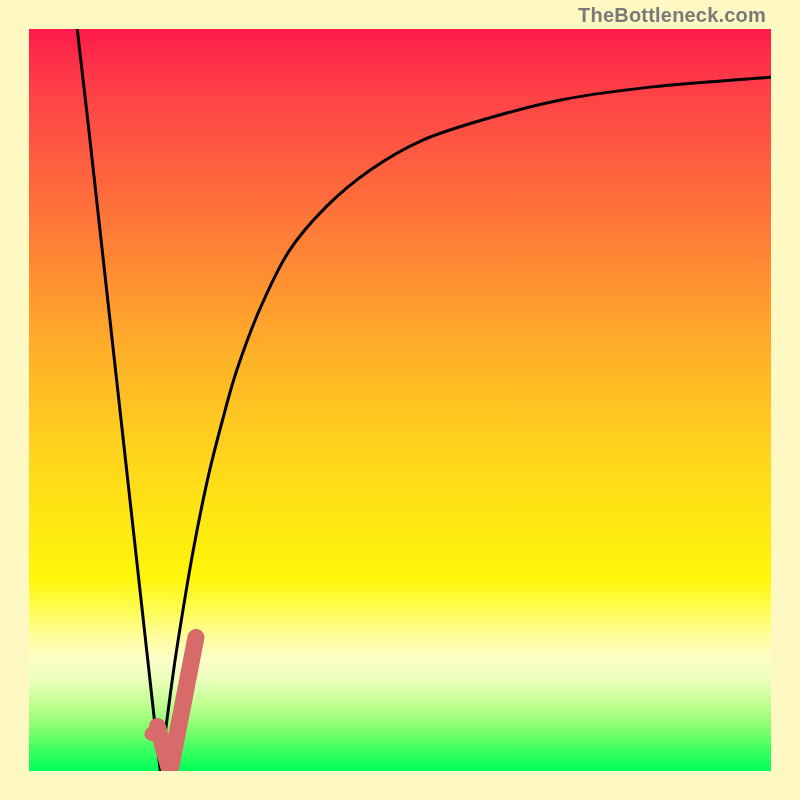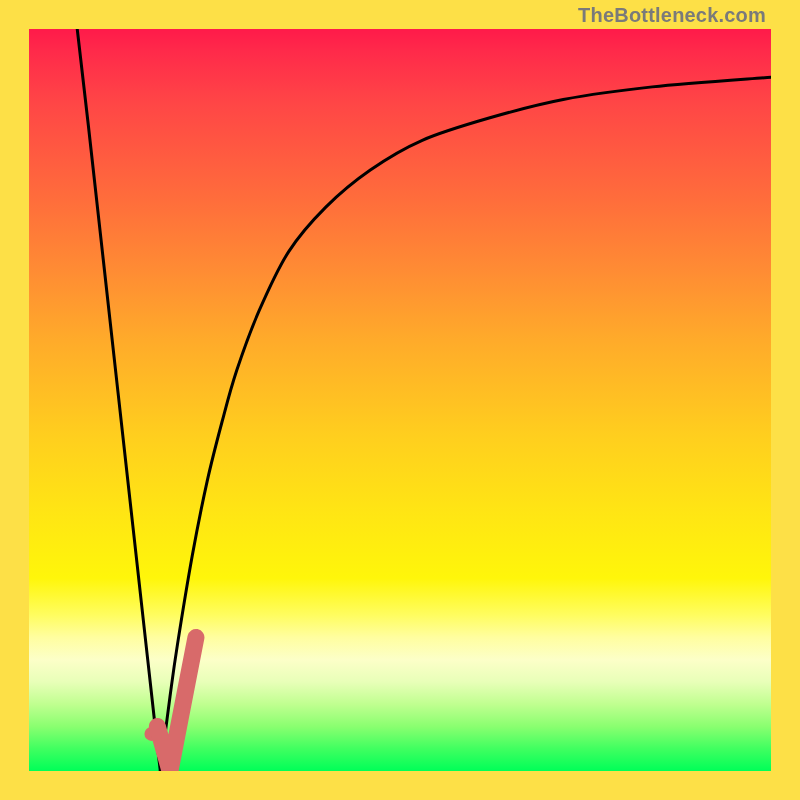--- a/index.html
+++ b/index.html
@@ -7,21 +7,21 @@
     padding: 0;
     width: 800px;
     height: 800px;
     overflow: hidden;
     font-family: Arial, Helvetica, sans-serif;
     background: #000;
   }
   .frame {
     position: absolute;
     inset: 0;
-    background: #fde047;
+    background: #fef9c3;
   }
   .plot-area {
     position: absolute;
     left: 29px;
     top: 29px;
     width: 742px;
     height: 742px;
     overflow: hidden;
   }
   .gradient-bg {

